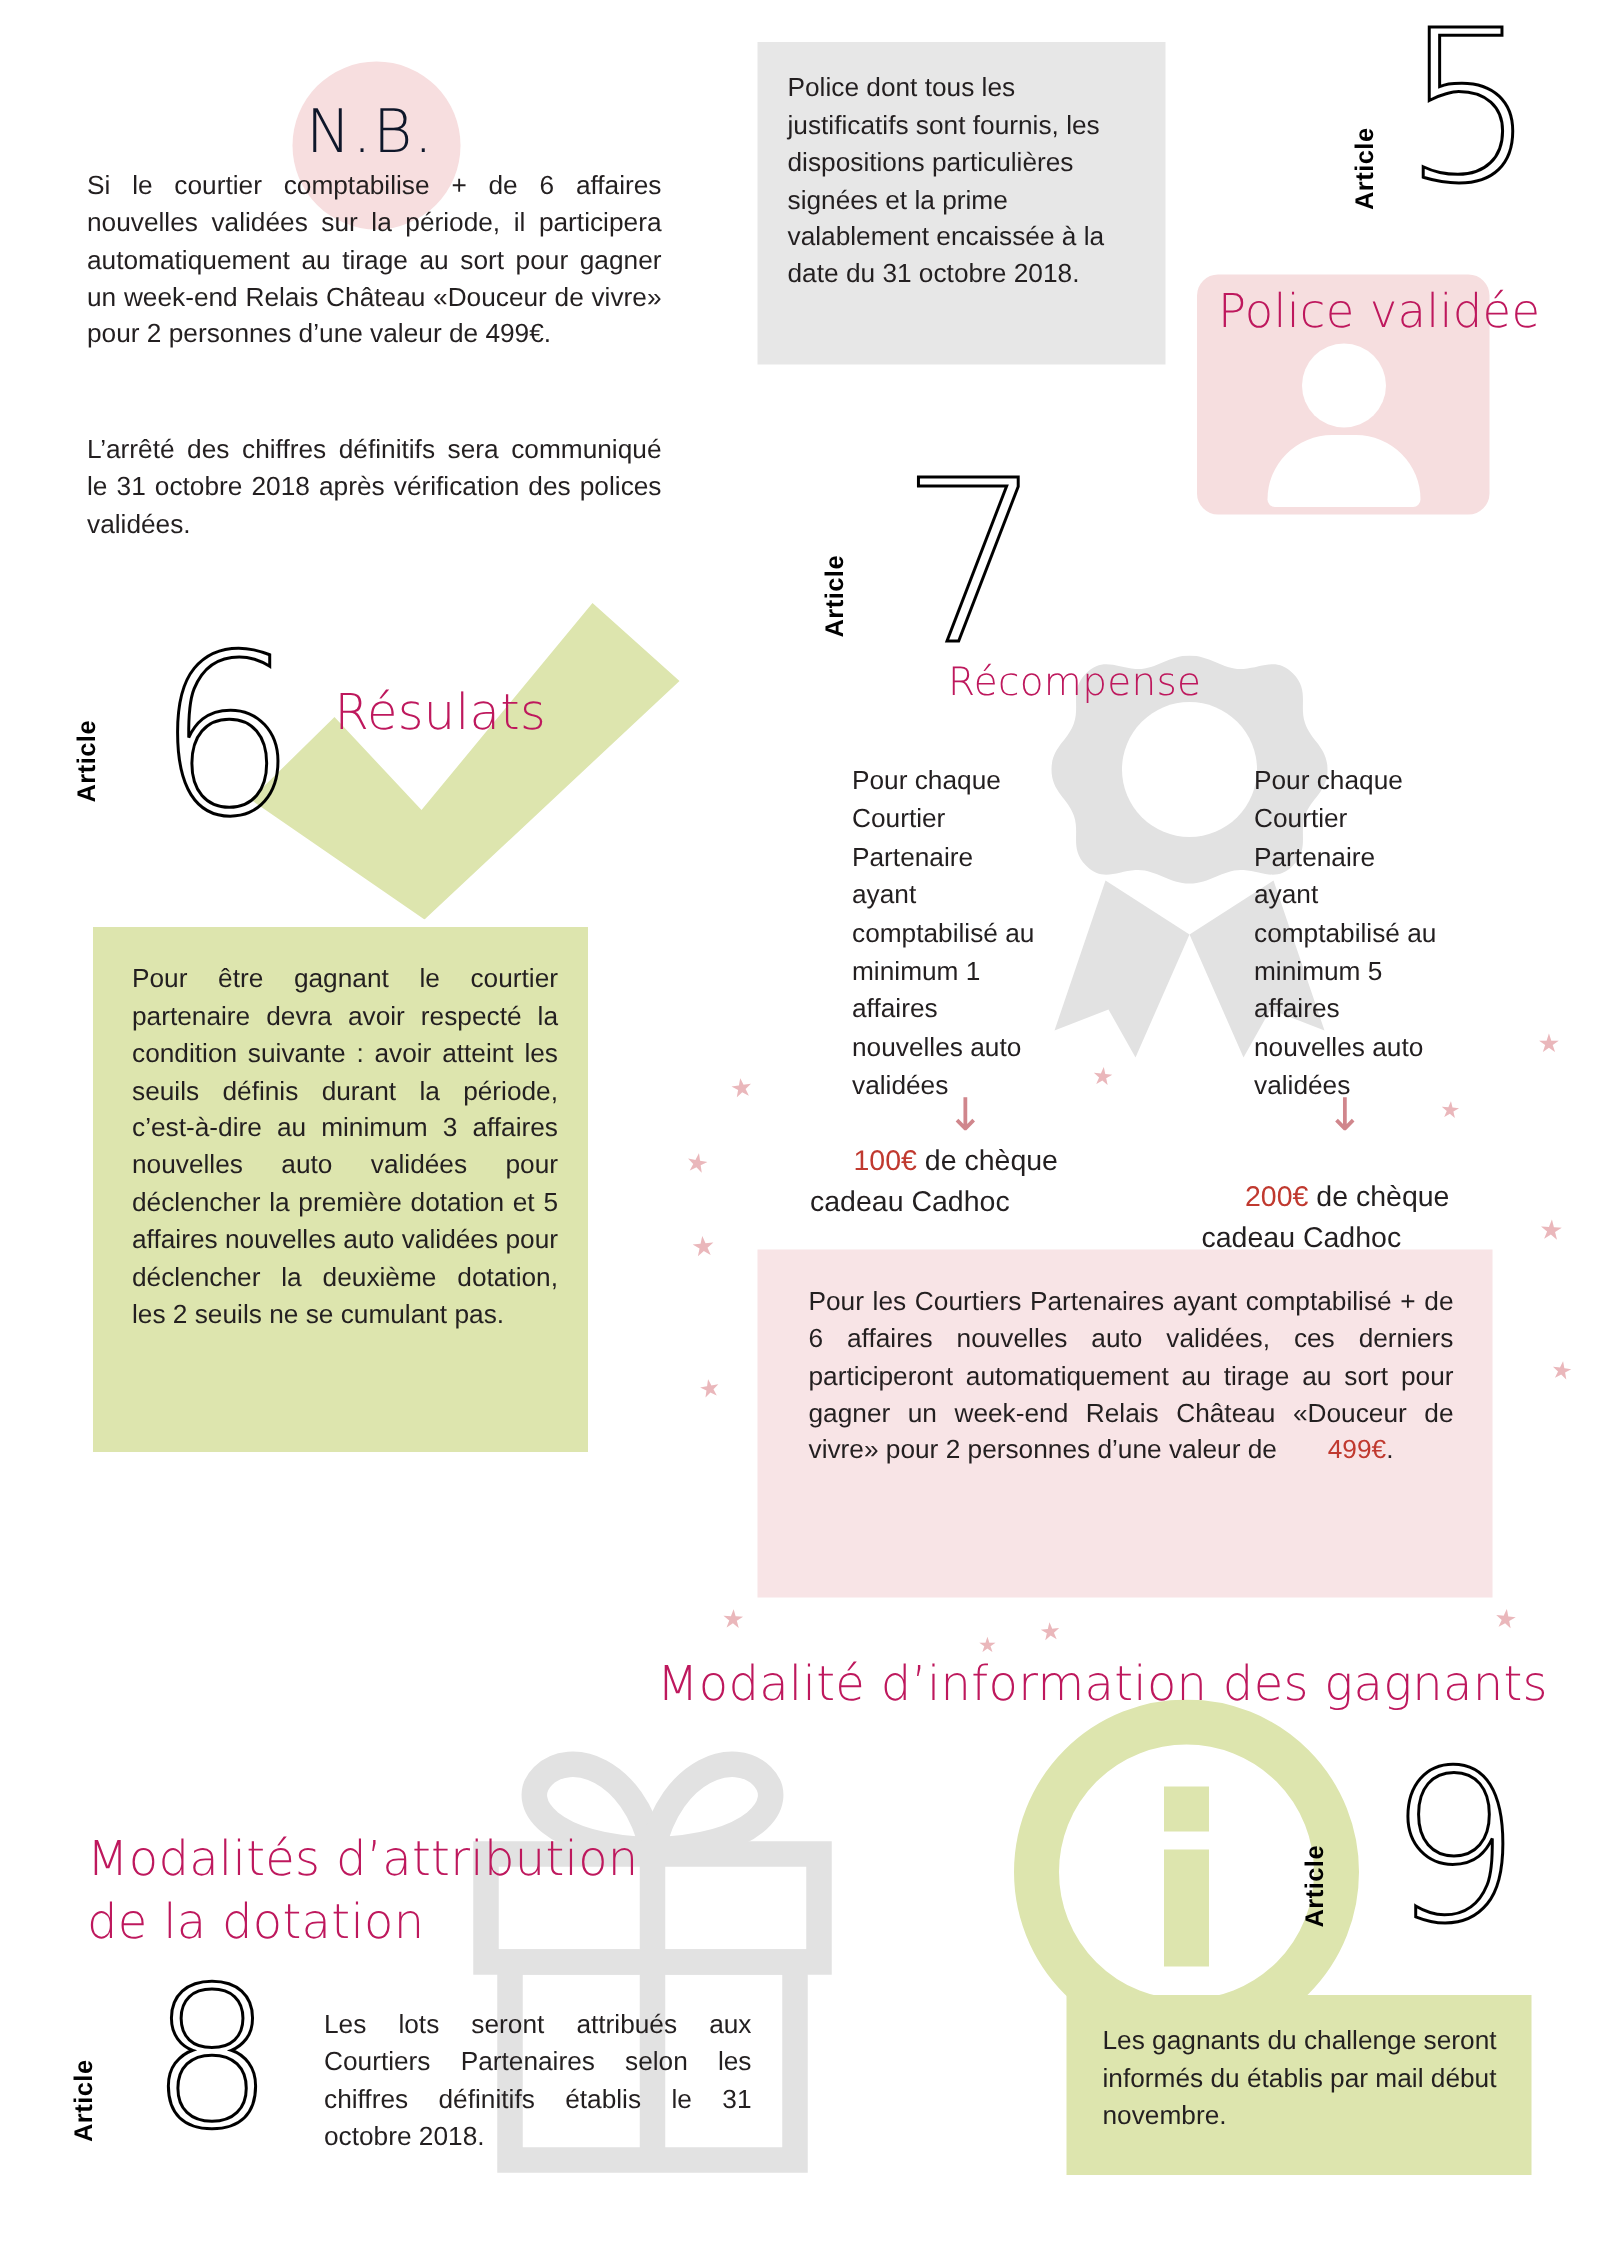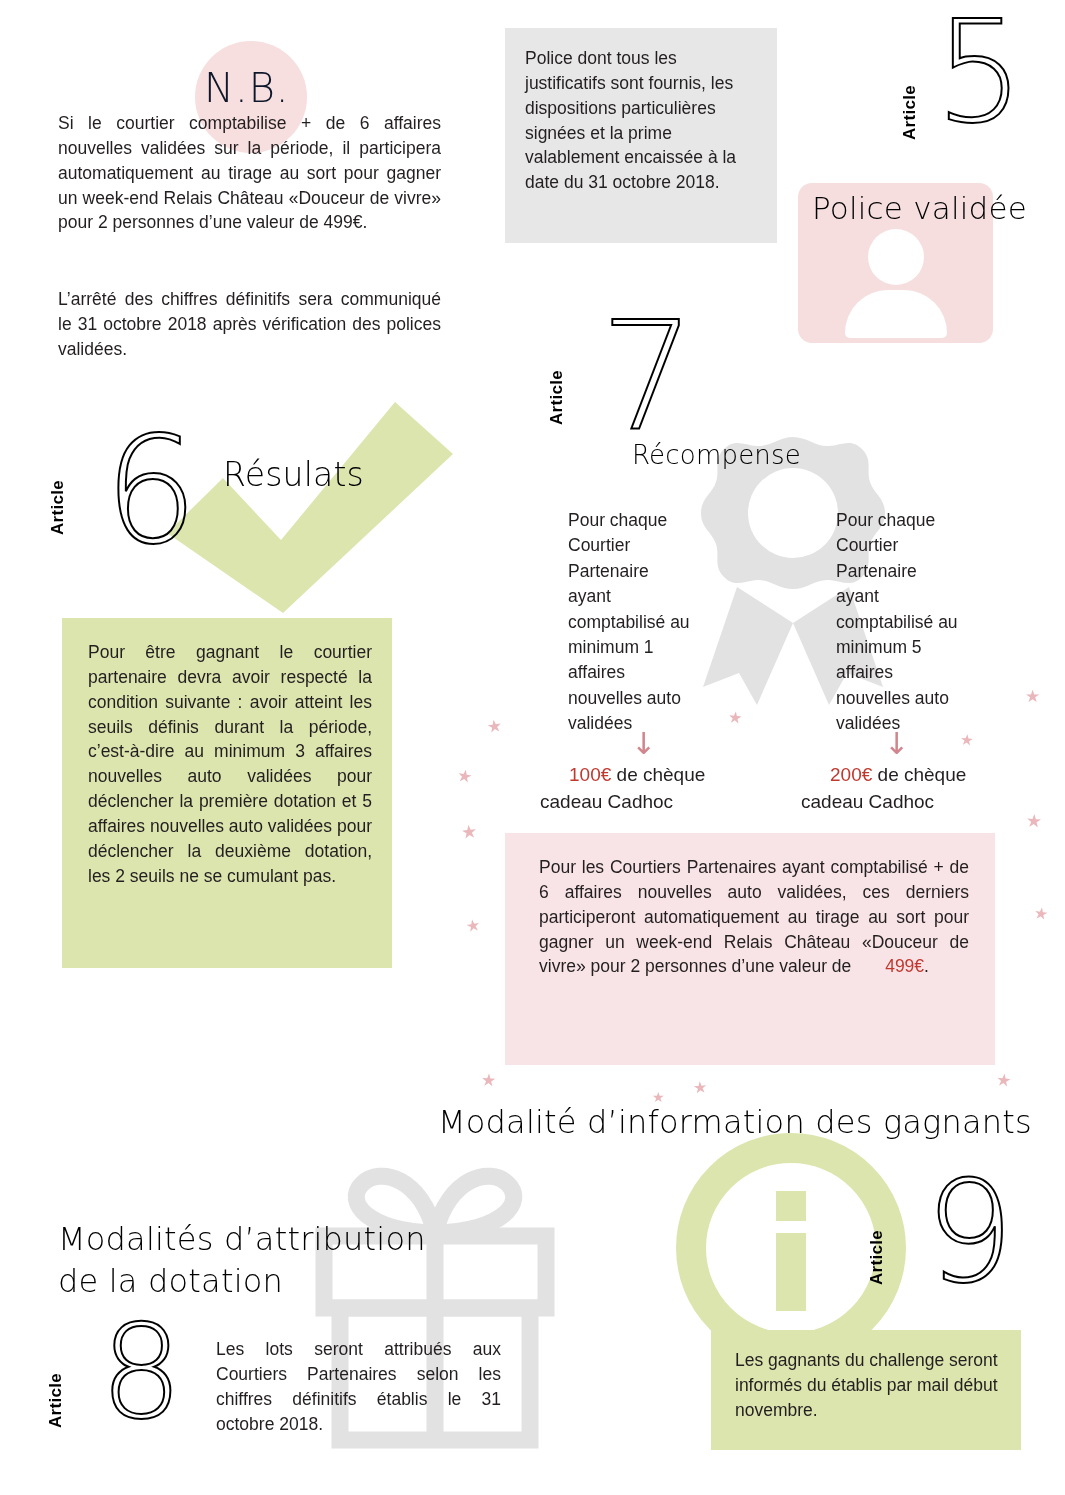--- a/index.html
+++ b/index.html
@@ -10,21 +10,21 @@
   }
   .abs{position:absolute;}
 
   
   .body-text{font-size:17.5px;line-height:1.42;color:#231f20;text-align:justify;}
   .body-text.left{text-align:left;}
   b,.bold{font-weight:normal;}
 
   
   .accent-head{
-    color:#000000;font-weight:300;letter-spacing:.2px;
+    color:#be185d;font-weight:300;letter-spacing:.2px;
     font-family:"DejaVu Sans",sans-serif;
   }
 
   
   .article-label{
     transform:rotate(-90deg);transform-origin:left bottom;
     font-weight:bold;font-size:17px;letter-spacing:.3px;color:#000;
     white-space:nowrap;
   }
   .article-num{
@@ -131,21 +131,21 @@
 <div class="abs accent-head" style="left:632px;top:440px;font-size:26px;">Récompense</div>
 
 <div class="abs col-text" style="left:568px;top:508px;width:128px;">Pour chaque Courtier Partenaire ayant comptabilisé au minimum 1 affaires nouvelles auto validées</div>
 <div class="abs arrow" style="left:631px;top:729px;">↓</div>
 <div class="abs col-text" style="left:540px;top:762px;width:195px;font-size:19px;line-height:1.4;">
   <span class="euro">100€</span><span> de chèque cadeau Cadhoc</span>
 </div>
 
 <div class="abs col-text" style="left:836px;top:508px;width:128px;">Pour chaque Courtier Partenaire ayant comptabilisé au minimum 5 affaires nouvelles auto validées</div>
 <div class="abs arrow" style="left:884px;top:729px;">↓</div>
-<div class="abs col-text" style="left:801px;top:762px;width:195px;font-size:19px;line-height:1.4;">
+<div class="abs col-text" style="left:801px;top:786px;width:195px;font-size:19px;line-height:1.4;">
   <span class="euro">200€</span><span> de chèque cadeau Cadhoc</span>
 </div>
 
 <div class="abs box-pink" style="left:505px;top:833px;width:490px;height:232px;"></div>
 <div class="abs body-text" style="left:539px;top:855px;width:430px;">
   <span>Pour les Courtiers Partenaires ayant comptabilisé + de 6 affaires nouvelles auto validées, ces derniers participeront automatiquement au tirage au sort pour gagner un week-end Relais Château «Douceur de vivre» pour 2 personnes d’une valeur de </span><span class="euro">499€</span><span>.</span>
 </div>
 
 <svg class="abs" style="left:676px;top:1133px;" width="230" height="230" viewBox="0 0 230 230">
   <circle cx="115" cy="115" r="100" fill="none" stroke="#dde5ae" stroke-width="30"></circle>

